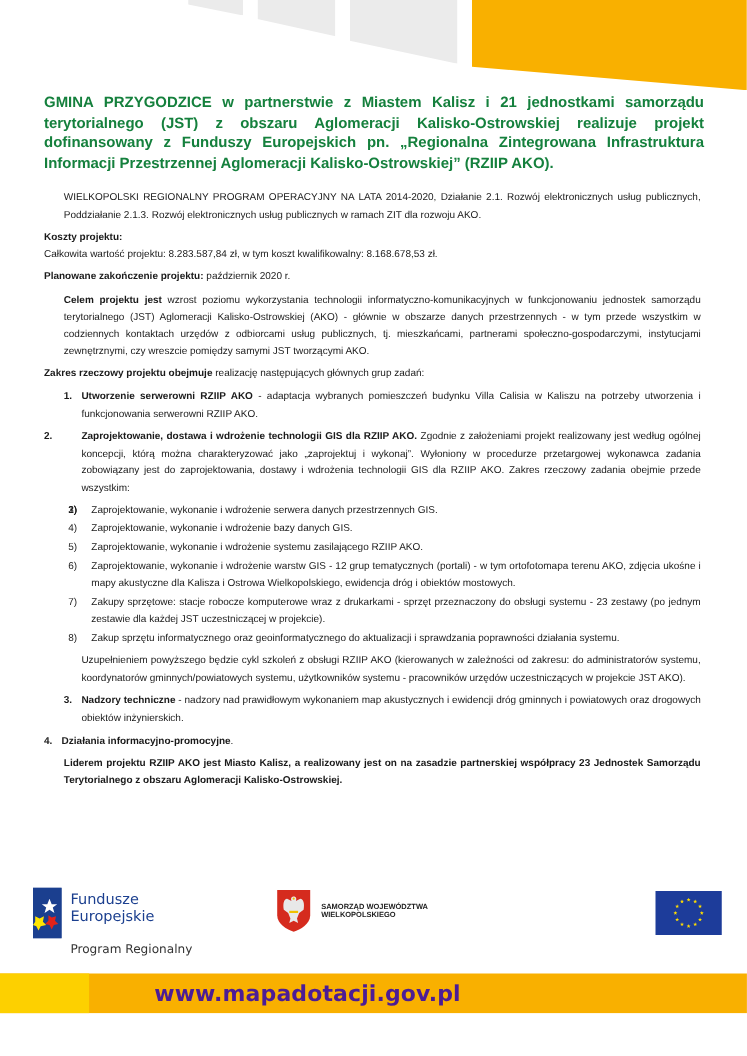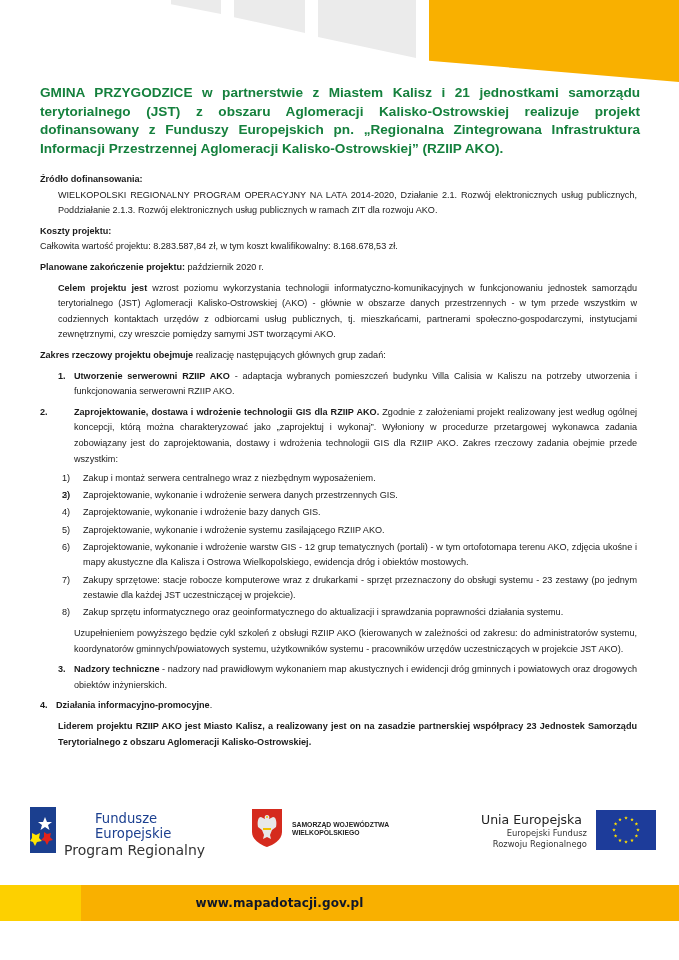--- a/index.html
+++ b/index.html
@@ -36,55 +36,54 @@
   ol.main > li > .num { position: absolute; left: 0; top: 0; font-weight: bold; }
 
   ol.sub { list-style: none; margin: 4px 0 5px 0; }
   ol.sub > li { position: relative; padding-left: 21px; margin-left: 6px; text-align: justify; margin-bottom: 1.6px; }
   ol.sub > li > .num { position: absolute; left: 0; top: 0; }
 
   
   .logos { position: absolute; top: 800px; left: 0; width: 679px; height: 60px; }
   .fe-logo { position: absolute; left: 30px; top: 7px; width: 26px; height: 46px; background: #1b3f8f; }
   .fe-text { position: absolute; left: 64px; top: 11px; }
-  .fe-title { font-family: "DejaVu Sans", sans-serif; color: #1b3f8f; font-size: 13.2px; line-height: 15px; margin-left: 31px; }
-  .fe-sub { font-family: "DejaVu Sans", sans-serif; color: #333; font-size: 14px; line-height: 13px; margin-top: 3px; }
+  .fe-title { font-family: "DejaVu Sans", sans-serif; color: #1b3f8f; font-size: 13.2px; line-height: 15px; }
+  .fe-sub { font-family: "DejaVu Sans", sans-serif; color: #333; font-size: 11px; line-height: 13px; margin-top: 15px; }
 
   .sw-shield { position: absolute; left: 251px; top: 8px; width: 32px; height: 40px; }
   .sw-text { position: absolute; left: 292px; top: 21px; font-weight: bold; font-size: 6.8px; line-height: 8px; color: #222; }
 
   .ue-text { position: absolute; left: 481px; top: 12px; text-align: right; width: 106px; }
   .ue-title { font-family: "DejaVu Sans", sans-serif; font-size: 12.5px; color: #222; line-height: 16px; text-align: left; }
   .ue-sub { font-family: "DejaVu Sans", sans-serif; font-size: 8.4px; color: #333; line-height: 11px; }
   .ue-flag { position: absolute; left: 596px; top: 10px; width: 60px; height: 40px; background: #1d3c9a; }
 
   
   .footer-bar { position: absolute; left: 0; top: 885px; width: 679px; height: 36px; background: #f9b000; }
   .footer-yellow { position: absolute; left: 0; top: 0; width: 81px; height: 36px; background: #fdd000; }
   .footer-url {
     position: absolute; left: 0; top: 0; width: 547px; height: 36px;
     text-align: center; line-height: 36px; padding-left: 12px;
-    font-family: "DejaVu Sans", sans-serif; font-weight: bold; font-size: 12px; color: #0f172a;
+    font-family: "DejaVu Sans", sans-serif; font-weight: bold; font-size: 20px; color: #4c1d95;
     letter-spacing: 0.1px;
   }
 </style>
 </head>
 <body>
 
 <div class="hdr-shape hdr-gray hdr-g1"></div>
 <div class="hdr-shape hdr-gray hdr-g2"></div>
 <div class="hdr-shape hdr-gray hdr-g3"></div>
 <div class="hdr-shape hdr-orange"></div>
 
 <h1 class="title">GMINA PRZYGODZICE w partnerstwie z Miastem Kalisz i 21 jednostkami samorządu terytorialnego (JST) z obszaru Aglomeracji Kalisko-Ostrowskiej realizuje projekt dofinansowany z Funduszy Europejskich pn. „Regionalna Zintegrowana Infrastruktura Informacji Przestrzennej Aglomeracji Kalisko-Ostrowskiej” (RZIIP AKO).</h1>
 
 <div class="content">
 
   <div class="blk">
-    <div><b>Źródło dofinansowania:</b></div>
     <p class="just-last-left">WIELKOPOLSKI REGIONALNY PROGRAM OPERACYJNY NA LATA 2014-2020, Działanie 2.1. Rozwój elektronicznych usług publicznych, Poddziałanie 2.1.3. Rozwój elektronicznych usług publicznych w ramach ZIT dla rozwoju AKO.</p>
   </div>
 
   <div class="blk">
     <div><b>Koszty projektu:</b></div>
     <p>Całkowita wartość projektu: 8.283.587,84 zł, w tym koszt kwalifikowalny: 8.168.678,53 zł.</p>
   </div>
 
   <div class="blk">
   </div>
@@ -97,21 +96,21 @@
 
   <ol class="main">
     <li class="just-last-left">
       <span class="num">1.</span>
       <b>Utworzenie serwerowni RZIIP AKO</b><span> - adaptacja wybranych pomieszczeń budynku Villa Calisia w Kaliszu na potrzeby utworzenia i funkcjonowania serwerowni RZIIP AKO.</span>
     </li>
     <li>
       <span class="num">2.</span>
       <p class="just-last-left"><b>Zaprojektowanie, dostawa i wdrożenie technologii GIS dla RZIIP AKO.</b><span> Zgodnie z założeniami projekt realizowany jest według ogólnej koncepcji, którą można charakteryzować jako „zaprojektuj i wykonaj”. Wyłoniony w procedurze przetargowej wykonawca zadania zobowiązany jest do zaprojektowania, dostawy i wdrożenia technologii GIS dla RZIIP AKO. Zakres rzeczowy zadania obejmie przede wszystkim:</span></p>
       <ol class="sub">
-        <li><span class="num">1)</span><span>Zakup i montaż serwera centralnego wraz z niezbędnym wyposażeniem.</span></li>
+        <li><span class="num">1)</span></li>
         <li><span class="num">2)</span></li>
         <li><span class="num">3)</span><span>Zaprojektowanie, wykonanie i wdrożenie serwera danych przestrzennych GIS.</span></li>
         <li><span class="num">4)</span><span>Zaprojektowanie, wykonanie i wdrożenie bazy danych GIS.</span></li>
         <li><span class="num">5)</span><span>Zaprojektowanie, wykonanie i wdrożenie systemu zasilającego RZIIP AKO.</span></li>
         <li class="just-last-left"><span class="num">6)</span><span>Zaprojektowanie, wykonanie i wdrożenie warstw GIS - 12 grup tematycznych (portali) - w tym ortofotomapa terenu AKO, zdjęcia ukośne i mapy akustyczne dla Kalisza i Ostrowa Wielkopolskiego, ewidencja dróg i obiektów mostowych.</span></li>
         <li class="just-last-left"><span class="num">7)</span><span>Zakupy sprzętowe: stacje robocze komputerowe wraz z drukarkami - sprzęt przeznaczony do obsługi systemu - 23 zestawy (po jednym zestawie dla każdej JST uczestniczącej w projekcie).</span></li>
         <li><span class="num">8)</span><span>Zakup sprzętu informatycznego oraz geoinformatycznego do aktualizacji i sprawdzania poprawności działania systemu.</span></li>
       </ol>
       <p class="just-last-left">Uzupełnieniem powyższego będzie cykl szkoleń z obsługi RZIIP AKO (kierowanych w zależności od zakresu: do administratorów systemu, koordynatorów gminnych/powiatowych systemu, użytkowników systemu - pracowników urzędów uczestniczących w projekcie JST AKO).</p>
     </li>
@@ -147,25 +146,20 @@
     <path d="M1,1 H31 V24 C31,32 22,37 16,39 C10,37 1,32 1,24 Z" fill="#d52b1e"></path>
     <path d="M16,7 C14,7 13,9 14,11 L10,9 C7,9 6,14 7,19 L11,22 L13,27 L12,31 L16,29 L20,31 L19,27 L21,22 L25,19 C26,14 25,9 22,9 L18,11 C19,9 18,7 16,7 Z" fill="#e8e8e8"></path>
     <rect x="12" y="20" width="8" height="2" fill="#f0c000"></rect>
     <circle cx="16" cy="9" r="1" fill="#f0c000"></circle>
   </svg>
   <div class="sw-text">
     <div>SAMORZĄD WOJEWÓDZTWA</div>
     <div>WIELKOPOLSKIEGO</div>
   </div>
 
-  <div class="ue-text">
-    <div class="ue-title">Unia Europejska</div>
-    <div class="ue-sub">Europejski Fundusz</div>
-    <div class="ue-sub">Rozwoju Regionalnego</div>
-  </div>
   <svg class="ue-flag" viewBox="0 0 60 40" id="eu-flag">
     <rect width="60" height="40" fill="#1d3c9a"></rect>
   <polygon points="30.00,6.10 30.47,7.35 31.81,7.41 30.76,8.25 31.12,9.54 30.00,8.80 28.88,9.54 29.24,8.25 28.19,7.41 29.53,7.35" fill="#ffdd00"></polygon>
       <polygon points="36.00,7.71 36.47,8.96 37.81,9.02 36.76,9.85 37.12,11.14 36.00,10.41 34.88,11.14 35.24,9.85 34.19,9.02 35.53,8.96" fill="#ffdd00"></polygon>
       <polygon points="40.39,12.10 40.86,13.35 42.20,13.41 41.15,14.25 41.51,15.54 40.39,14.80 39.28,15.54 39.63,14.25 38.59,13.41 39.92,13.35" fill="#ffdd00"></polygon>
       <polygon points="42.00,18.10 42.47,19.35 43.81,19.41 42.76,20.25 43.12,21.54 42.00,20.80 40.88,21.54 41.24,20.25 40.19,19.41 41.53,19.35" fill="#ffdd00"></polygon>
       <polygon points="40.39,24.10 40.86,25.35 42.20,25.41 41.15,26.25 41.51,27.54 40.39,26.80 39.28,27.54 39.63,26.25 38.59,25.41 39.92,25.35" fill="#ffdd00"></polygon>
       <polygon points="36.00,28.49 36.47,29.75 37.81,29.81 36.76,30.64 37.12,31.93 36.00,31.19 34.88,31.93 35.24,30.64 34.19,29.81 35.53,29.75" fill="#ffdd00"></polygon>
       <polygon points="30.00,30.10 30.47,31.35 31.81,31.41 30.76,32.25 31.12,33.54 30.00,32.80 28.88,33.54 29.24,32.25 28.19,31.41 29.53,31.35" fill="#ffdd00"></polygon>
       <polygon points="24.00,28.49 24.47,29.75 25.81,29.81 24.76,30.64 25.12,31.93 24.00,31.19 22.88,31.93 23.24,30.64 22.19,29.81 23.53,29.75" fill="#ffdd00"></polygon>

